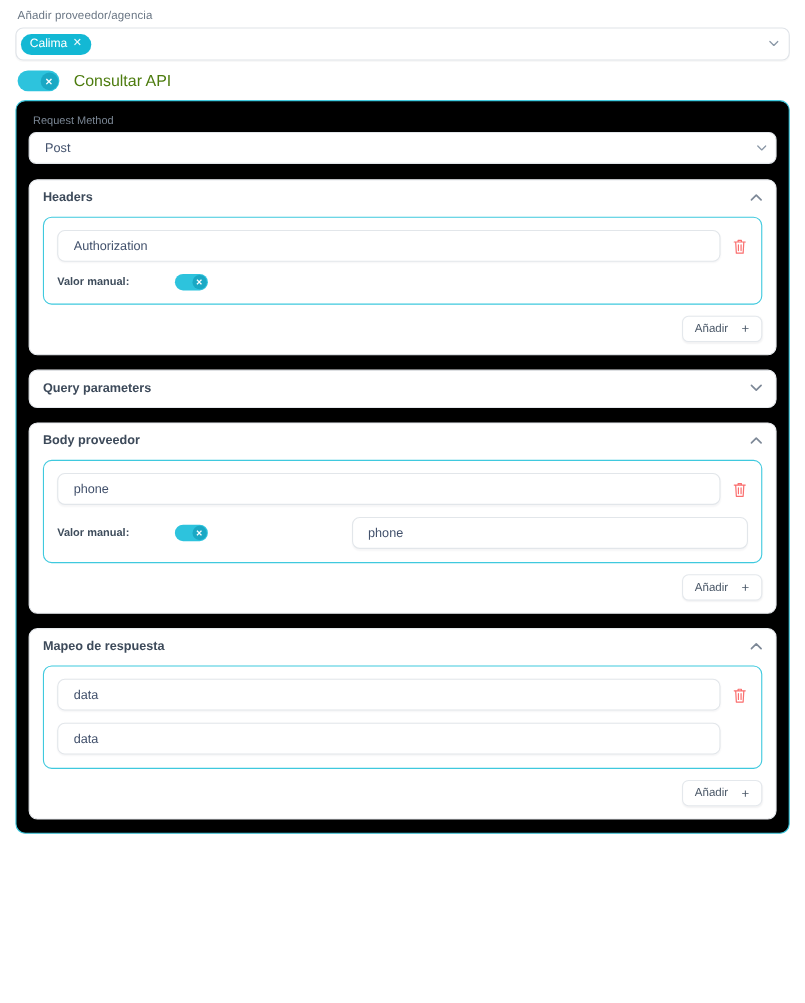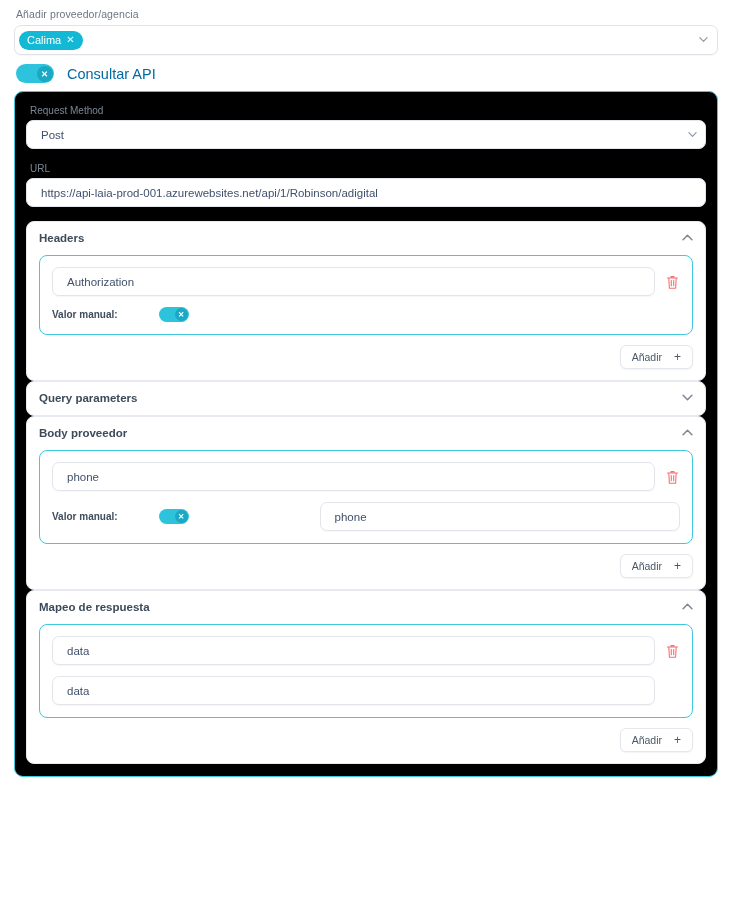--- a/index.html
+++ b/index.html
@@ -76,21 +76,21 @@
     width: 16px; height: 16px;
     border-radius: 50%;
     background: #1aa8c4;
     color: #fff;
     font-size: 8.5px;
     display: flex; align-items: center; justify-content: center;
     font-weight: bold;
   }
   .toggle.small { width: 30px; height: 15px; border-radius: 8px; }
   .toggle.small .knob { width: 13px; height: 13px; top: 1px; right: 1px; font-size: 7.5px; }
-  .toggle-title { font-size: 14.5px; color: #0369a1; }
+  .toggle-title { font-size: 14.5px; color: #4d7c0f; }
 
   
   .api-panel {
     border: 1.4px solid #3fc9de;
     border-radius: 9px;
     padding: 11px 11px 12px 11px;
     background: #000000;
   }
 
   
@@ -113,20 +113,21 @@
     box-shadow: 0 1px 1.5px rgba(16,24,40,.04);
   }
   .select-wrap { position: relative; margin-bottom: 14px; }
   .url-block { margin-top: 2px; }
 
   
   .section {
     border: 1px solid #e7eaee;
     border-radius: 8px;
     background: #fff;
+    margin-top: 13px;
     padding: 10px 12px 11px 12px;
     box-shadow: 0 1px 2px rgba(16,24,40,.035);
   }
   .section-head {
     display: flex;
     align-items: flex-start;
     justify-content: space-between;
     cursor: pointer;
   }
   .section-title {
@@ -216,24 +217,20 @@
     <div class="sub-label">Request Method</div>
     <div class="select-wrap">
       <input class="txt-input" readonly="" value="Post" style="">
       <span class="chev">
         <svg viewBox="0 0 10 10">
             <path d="M1 3 L5 7 L9 3" fill="none" stroke="currentColor" stroke-width="1.3" stroke-linecap="round" stroke-linejoin="round"></path>
           </svg>
       </span>
     </div>
 
-    <div class="url-block">
-      <div class="sub-label">URL</div>
-      <input class="txt-input" value="https://api-laia-prod-001.azurewebsites.net/api/1/Robinson/adigital" style="">
-    </div>
 
     <div class="section mt-extra">
       <div class="section-head">
         <span class="section-title">Headers</span>
         <span class="section-chev">
           <svg viewBox="0 0 10 10">
               <path d="M1 7 L5 3 L9 7" fill="none" stroke="currentColor" stroke-width="1.4" stroke-linecap="round" stroke-linejoin="round"></path>
             </svg>
         </span>
       </div>

